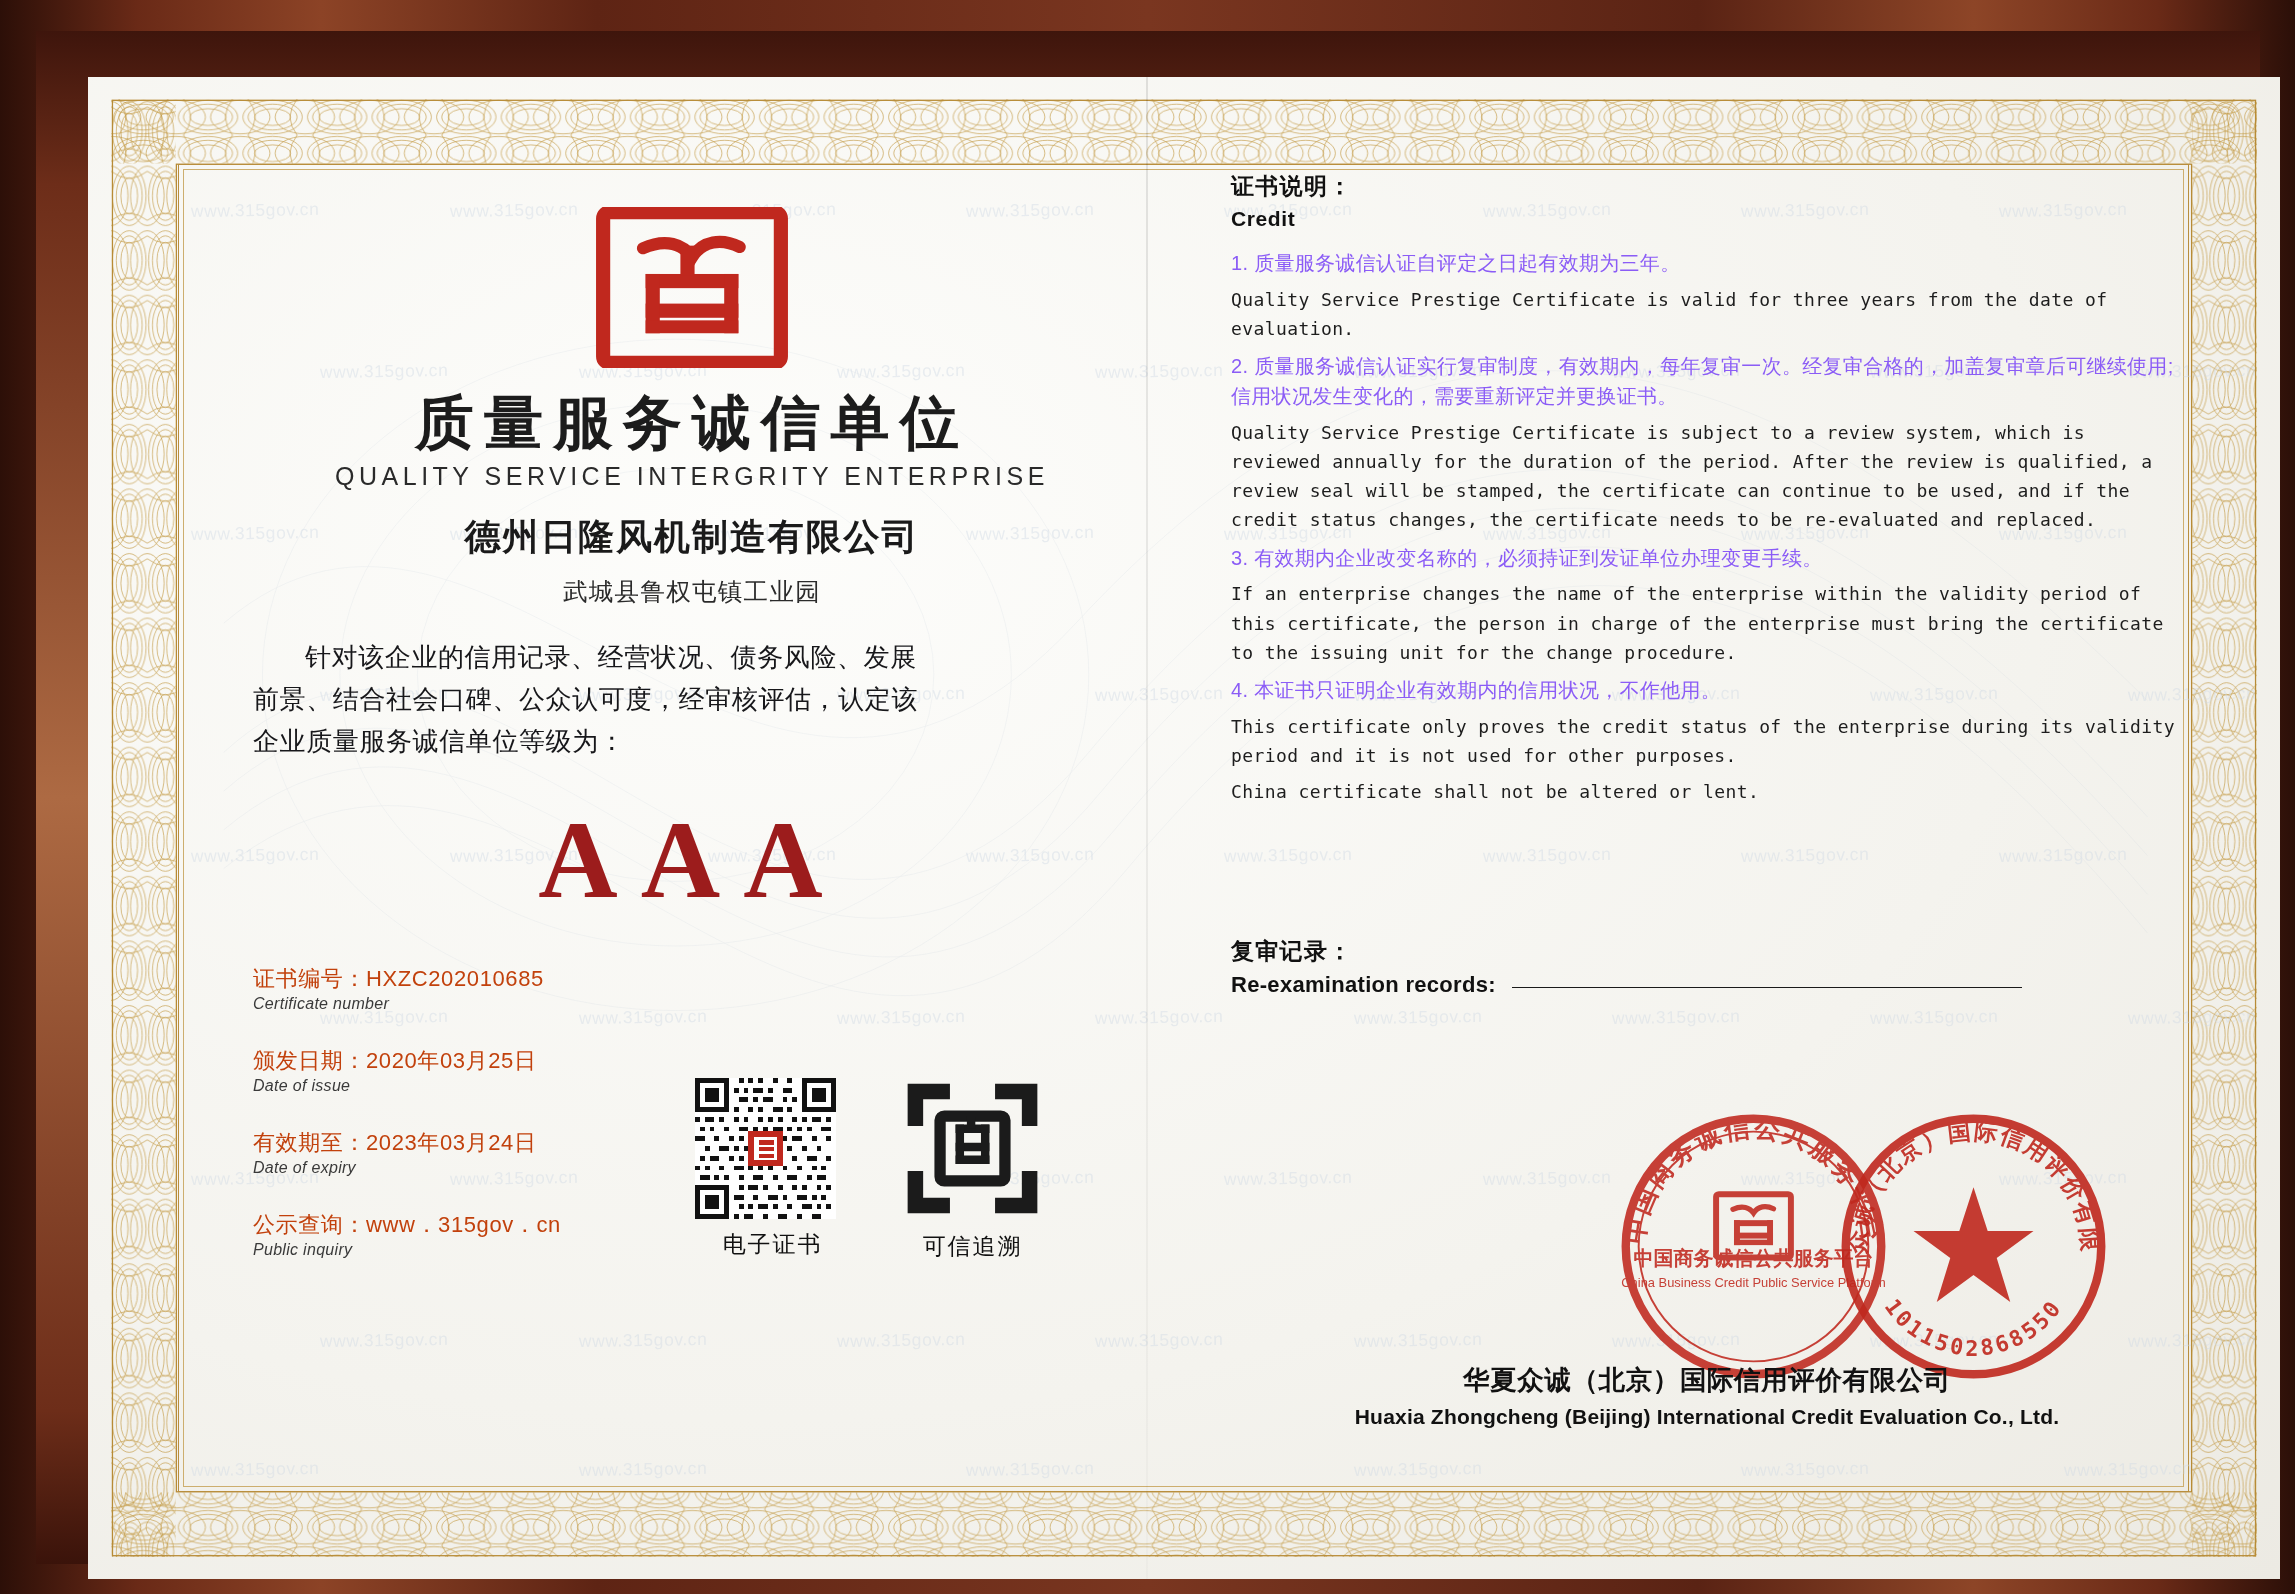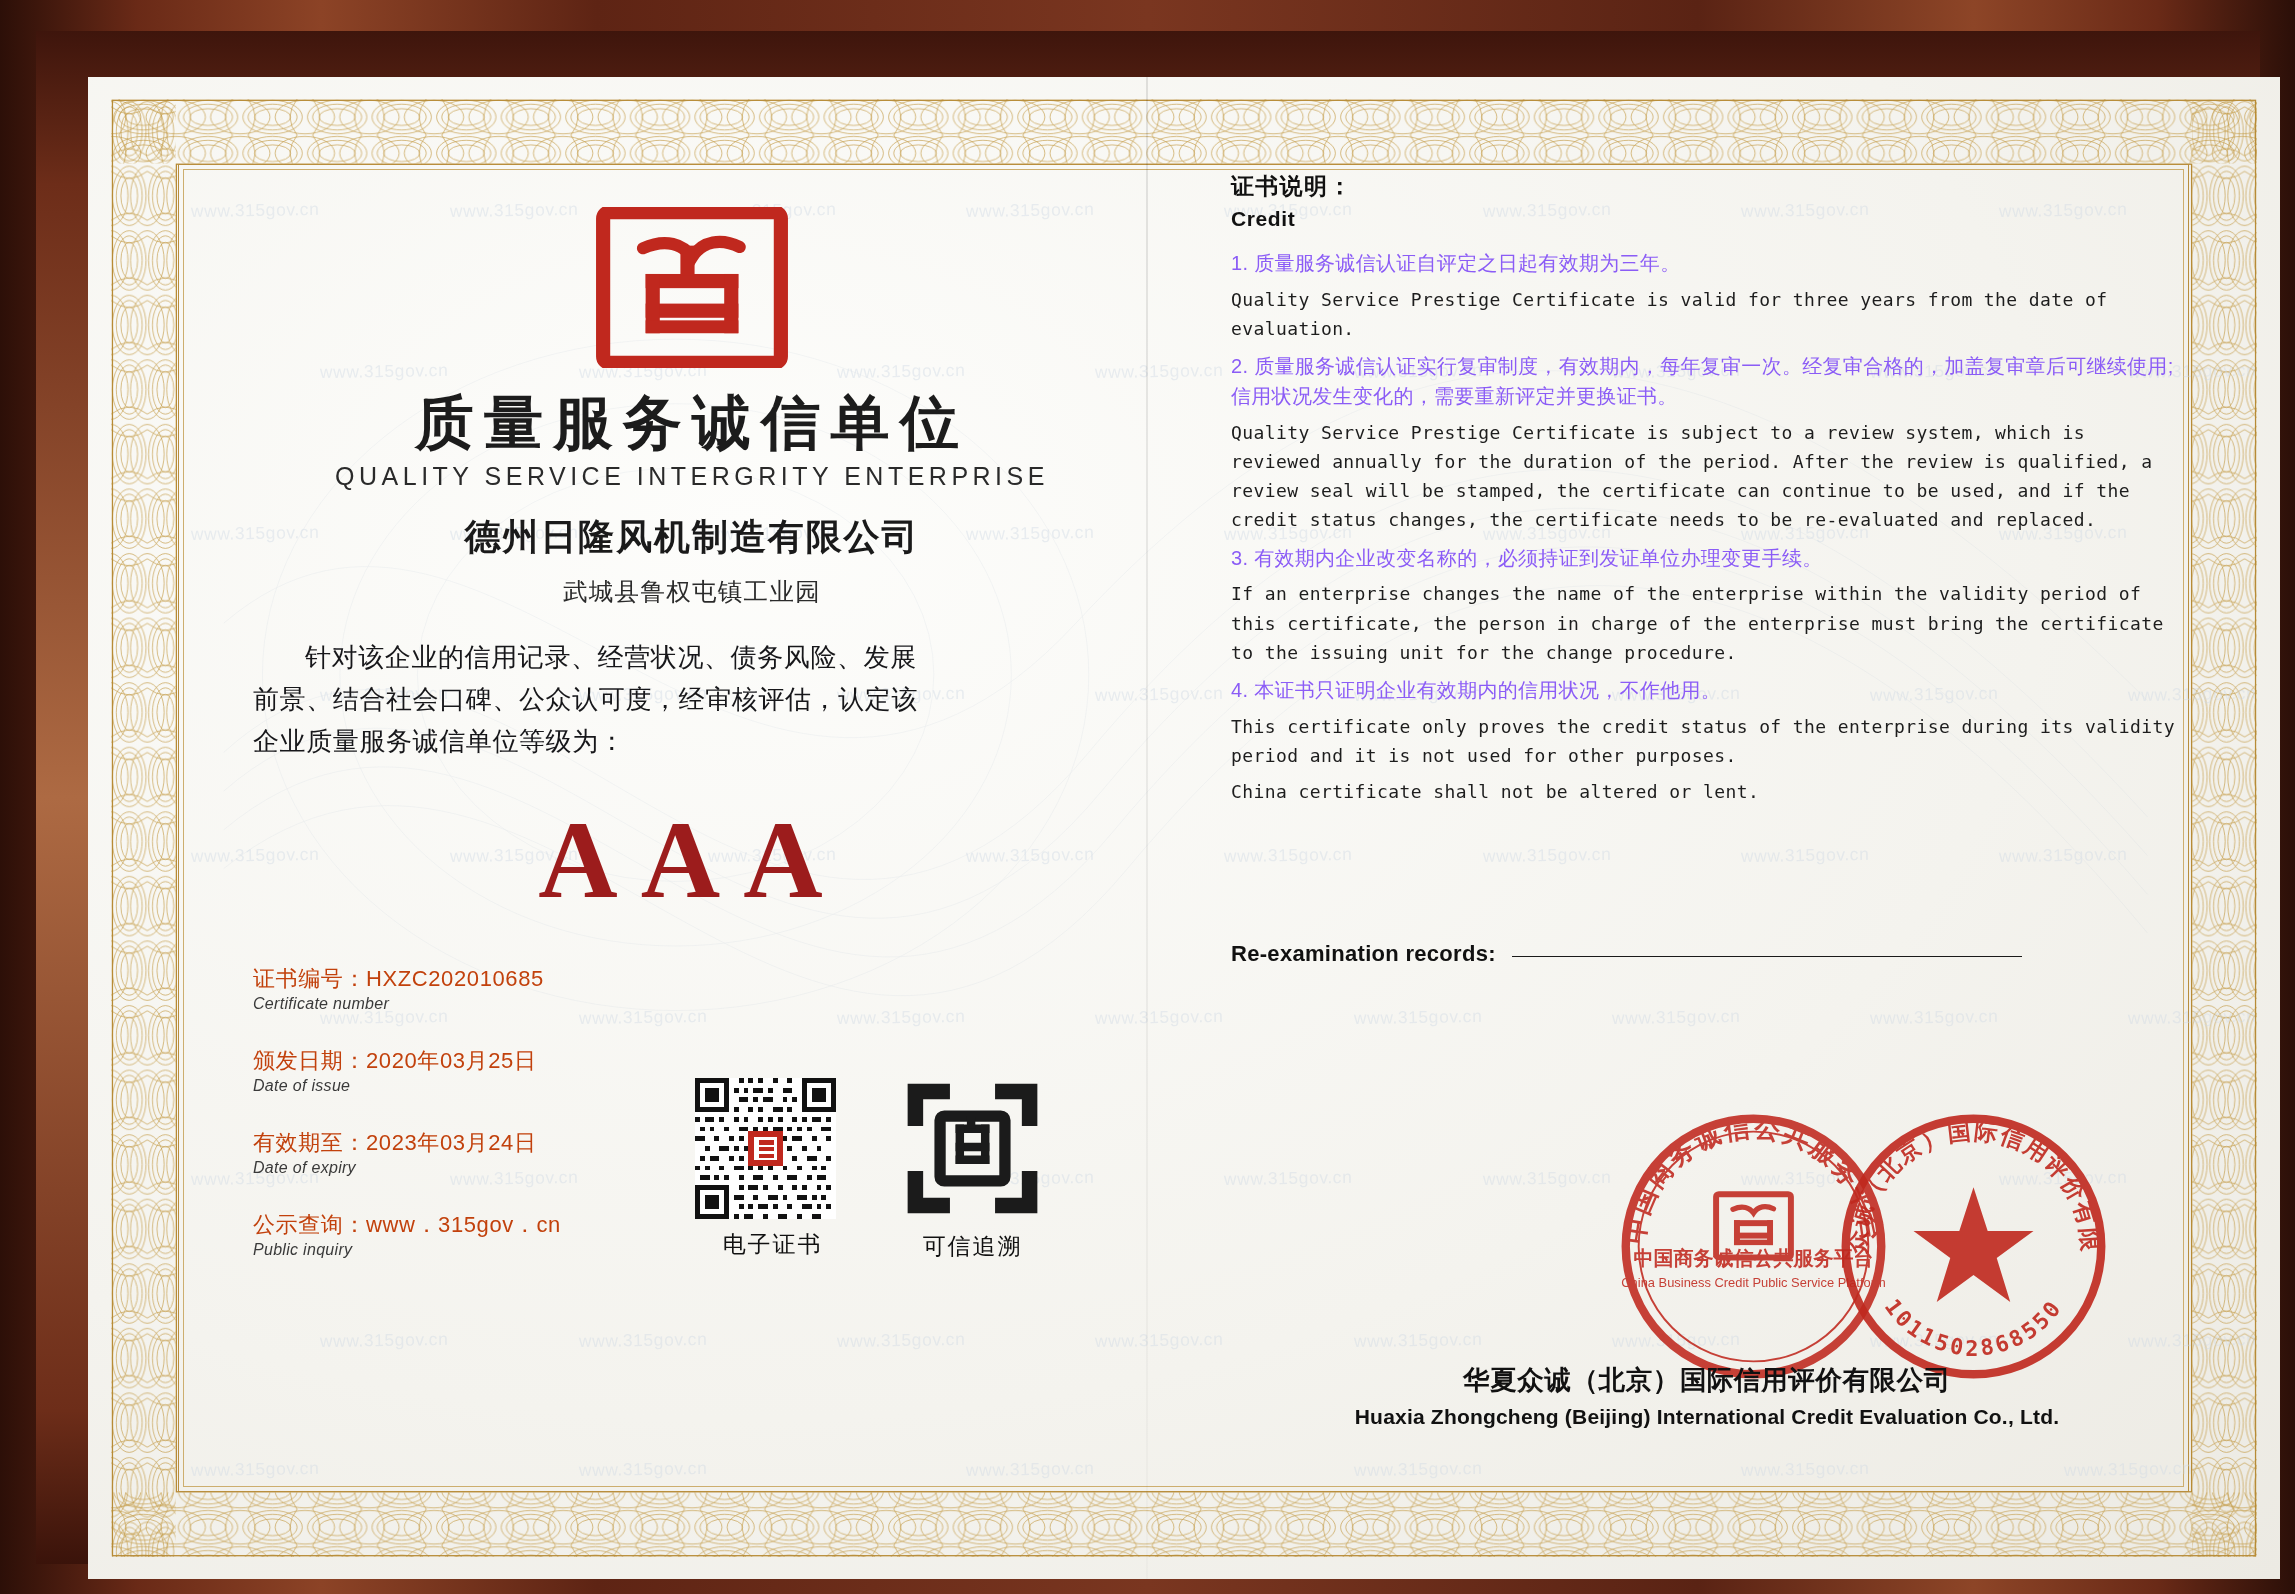--- a/index.html
+++ b/index.html
@@ -413,20 +413,21 @@
             <div>
               <div class="note-cn">4. 本证书只证明企业有效期内的信用状况，不作他用。</div>
               <div class="note-en">This certificate only proves the credit status of the enterprise during its validity period and it is not used for other purposes.</div>
             </div>
             <div>
               <div class="note-en">China certificate shall not be altered or lent.</div>
             </div>
           </div>
 
           <div class="reexam">
+            <div class="cn">复审记录：</div>
             <div>
               <span class="en">Re-examination records:</span>
               <span class="rule"></span>
             </div>
           </div>
 
           <div class="stamp stamp1">
             <svg width="271" height="271" viewBox="0 0 420 420" xmlns="http://www.w3.org/2000/svg">
               <g opacity=".88">
                 <circle cx="210" cy="210" r="198" fill="none" stroke="#c0281e" stroke-width="13"></circle>

